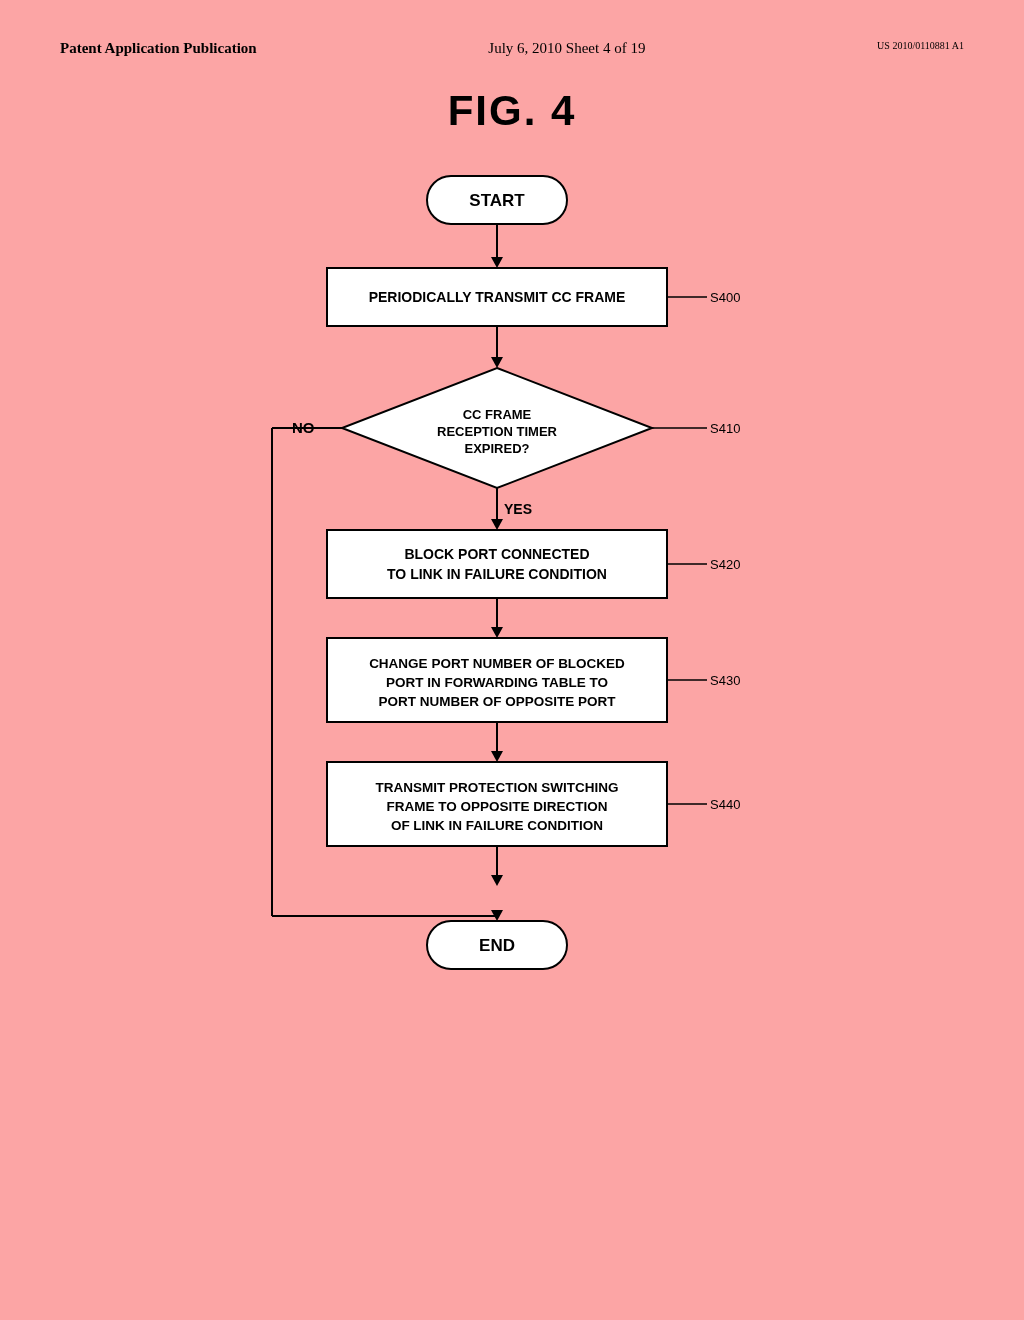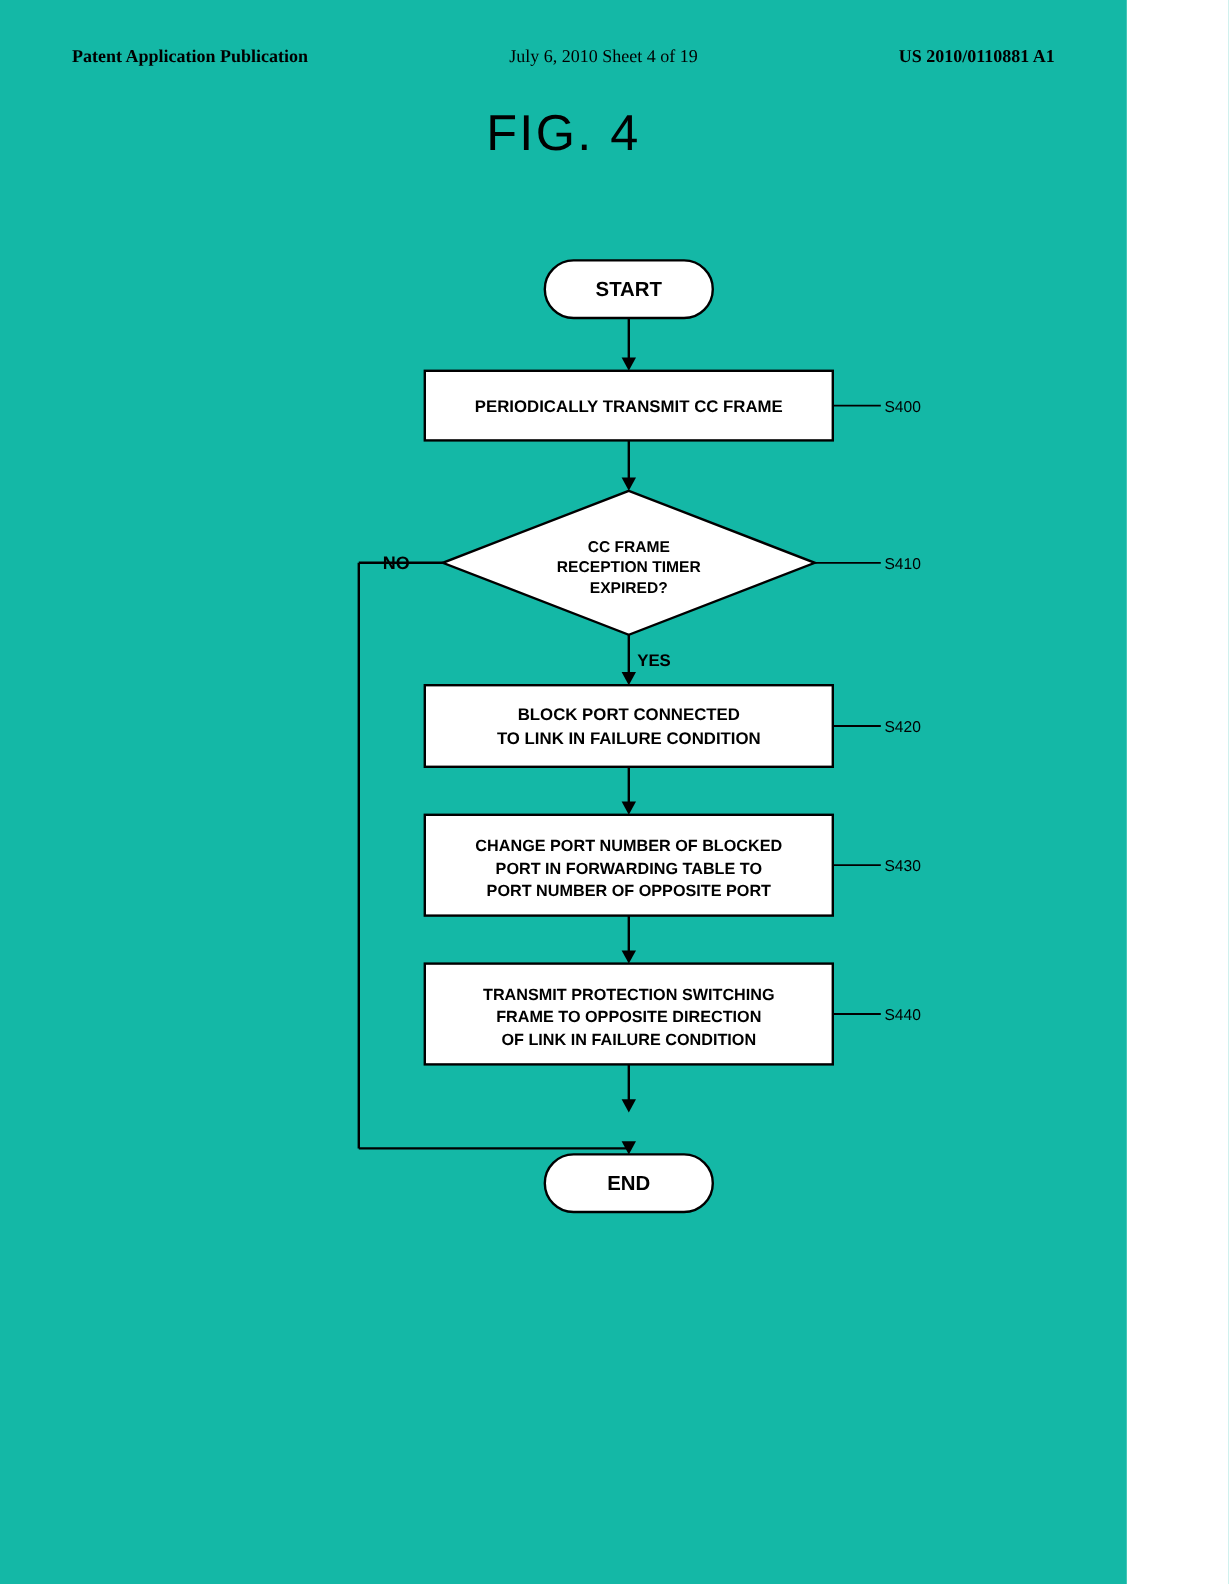--- a/index.html
+++ b/index.html
@@ -7,77 +7,77 @@
     body {
       background: #ffffff;
       font-family: 'Times New Roman', Times, serif;
       width: 1024px;
       min-height: 1320px;
       position: relative;
       overflow-x: hidden;
     }
 
     .page {
-      width: 939px;
+      width: 1024px;
       min-height: 1320px;
-      background: #14b8a6;
+      background: #fca5a5;
       padding: 40px 60px;
       position: relative;
     }
 
     
     .header {
       display: flex;
       justify-content: space-between;
       align-items: flex-start;
       border-bottom: none;
       margin-bottom: 30px;
     }
 
     .header-left {
       font-size: 15px;
       font-weight: bold;
       font-family: 'Times New Roman', serif;
     }
 
     .header-right {
-      font-size: 15px;
-      font-weight: bold;
+      font-size: 10px;
+      font-weight: normal;
       font-family: 'Times New Roman', serif;
     }
 
     .header-center {
       font-size: 15px;
       font-family: 'Times New Roman', serif;
     }
 
     
     .fig-title {
       text-align: center;
       font-size: 42px;
-      font-weight: normal;
+      font-weight: bold;
       font-family: Arial, sans-serif;
-      margin: 30px 0 72px 0;
+      margin: 30px 0 31px 0;
       letter-spacing: 2px;
     }
   </style>
 </head>
 <body>
 
 <div class="page">
 
   <div class="header">
     <div class="header-left">Patent Application Publication</div>
     <div class="header-center">July 6, 2010   Sheet 4 of 19</div>
     <div class="header-right">US 2010/0110881 A1</div>
   </div>
 
   <div class="fig-title">FIG.   4</div>
 
-  <div style="display:flex; justify-content:flex-end;">
+  <div style="display:flex; justify-content:center;">
     <svg width="680" height="1020" viewBox="0 0 680 1020">
 
       <rect x="255" y="10" width="140" height="48" rx="24" ry="24" fill="white" stroke="black" stroke-width="2"></rect>
       <text x="325" y="40" text-anchor="middle" font-family="Arial, sans-serif" font-size="17" font-weight="bold">START</text>
 
       <line x1="325" y1="58" x2="325" y2="98" stroke="black" stroke-width="2"></line>
       <polygon points="319,91 325,102 331,91" fill="black"></polygon>
 
       <rect x="155" y="102" width="340" height="58" fill="white" stroke="black" stroke-width="2"></rect>
       <text x="325" y="136" text-anchor="middle" font-family="Arial, sans-serif" font-size="14" font-weight="bold">PERIODICALLY TRANSMIT CC FRAME</text>

